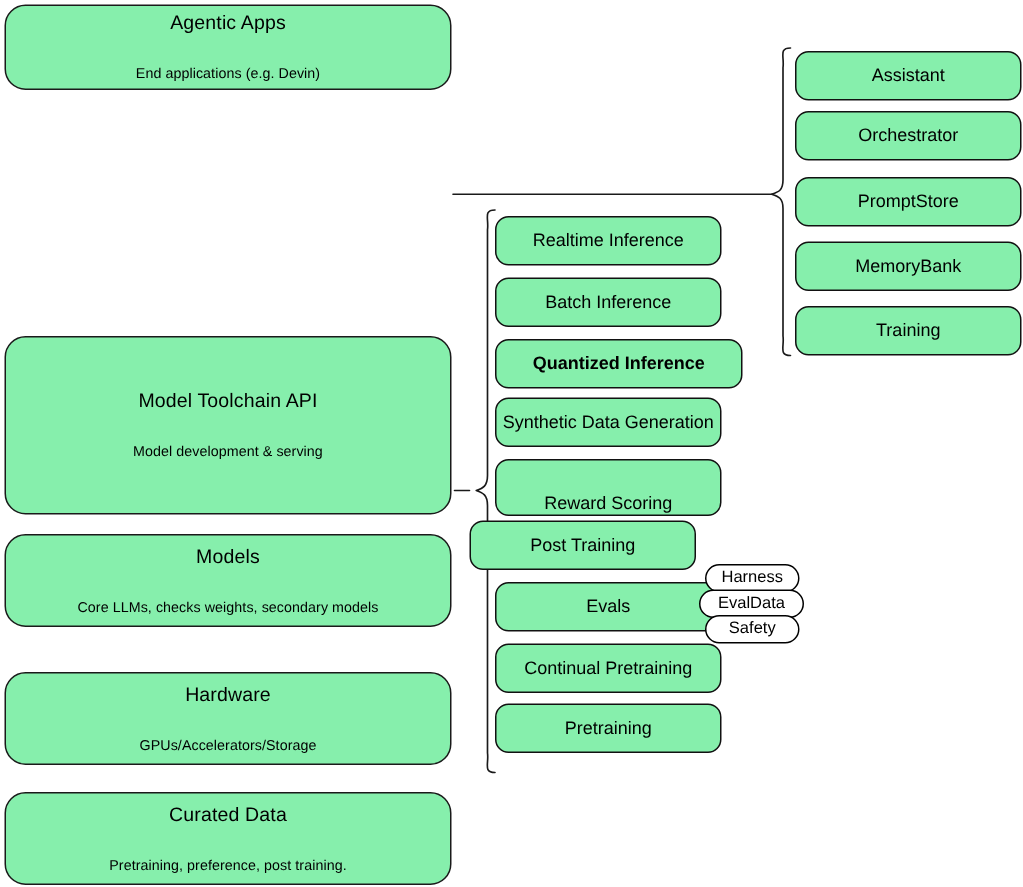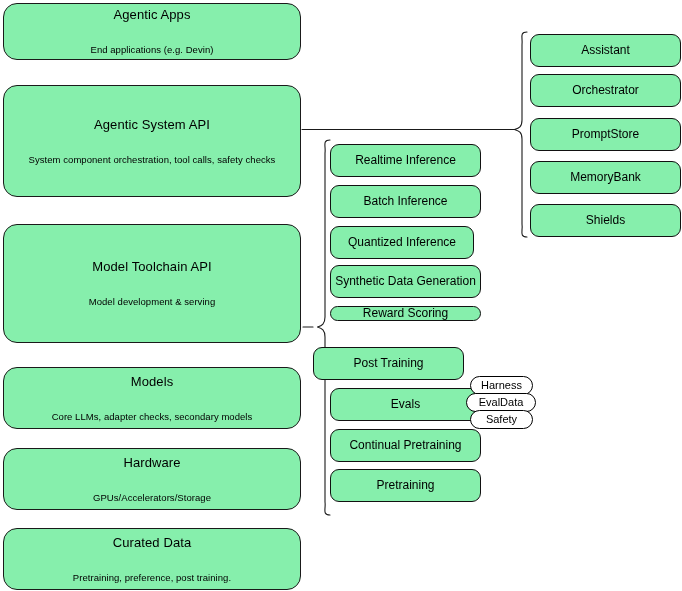--- a/index.html
+++ b/index.html
@@ -115,58 +115,54 @@
              C 322 328.5, 325 330, 325 337
              L 325 502
              C 326 509, 322 515, 330 515"></path>
   </svg>
 
   <div class="node layer" style="left:3px; top:3px; width:298px; height:57px;">
     <div class="title">Agentic Apps</div>
     <div class="subtitle">End applications (e.g. Devin)</div>
   </div>
 
-  <div class="node layer" style="left:3px; top:85px; width:298px; height:112px;">
-    <div class="title">Agentic System API</div>
-    <div class="subtitle">System component orchestration, tool calls, safety checks</div>
-  </div>
 
   <div class="node layer" style="left:3px; top:224px; width:298px; height:119px;">
     <div class="title">Model Toolchain API</div>
     <div class="subtitle">Model development &amp; serving</div>
   </div>
 
-  <div class="node layer" style="left:3px; top:367px; width:298px; height:62px;">
+  <div class="node layer" style="left:3px; top:356px; width:298px; height:62px;">
     <div class="title">Models</div>
-    <div class="subtitle">Core LLMs, adapter checks, secondary models</div>
+    <div class="subtitle">Core LLMs, checks weights, secondary models</div>
   </div>
 
   <div class="node layer" style="left:3px; top:448px; width:298px; height:62px;">
     <div class="title">Hardware</div>
     <div class="subtitle">GPUs/Accelerators/Storage</div>
   </div>
 
   <div class="node chip" style="left:330px; top:144px; width:151px; height:33px;">
     <div class="label">Realtime Inference</div>
   </div>
 
   <div class="node layer" style="left:3px; top:528px; width:298px; height:62px;">
     <div class="title">Curated Data</div>
     <div class="subtitle">Pretraining, preference, post training.</div>
   </div>
   <div class="node chip" style="left:330px; top:185px; width:151px; height:33px;">
     <div class="label">Batch Inference</div>
   </div>
-  <div class="node chip" style="left:330px; top:226px; width:144px; height:33px;">
+  <div class="node chip" style="left:330px; top:226px; width:165px; height:33px;font-weight:bold;">
     <div class="label">Quantized Inference</div>
   </div>
   <div class="node chip" style="left:330px; top:265px; width:151px; height:33px;">
     <div class="label">Synthetic Data Generation</div>
   </div>
-  <div class="node chip" style="left:330px; top:306px; width:151px; height:15px;">
+  <div class="node chip" style="left:330px; top:306px; width:151px; height:38px;justify-content:flex-end;">
     <div class="label">Reward Scoring</div>
   </div>
   <div class="node chip" style="left:313px; top:347px; width:151px; height:33px;">
     <div class="label">Post Training</div>
   </div>
   <div class="node chip" style="left:330px; top:388px; width:151px; height:33px;">
     <div class="label">Evals</div>
   </div>
   <div class="node chip" style="left:330px; top:429px; width:151px; height:33px;">
     <div class="label">Continual Pretraining</div>
@@ -185,16 +181,16 @@
   <div class="node chip" style="left:530px; top:74px; width:151px; height:33px;">
     <div class="label">Orchestrator</div>
   </div>
   <div class="node chip" style="left:530px; top:118px; width:151px; height:33px;">
     <div class="label">PromptStore</div>
   </div>
   <div class="node chip" style="left:530px; top:161px; width:151px; height:33px;">
     <div class="label">MemoryBank</div>
   </div>
   <div class="node chip" style="left:530px; top:204px; width:151px; height:33px;">
-    <div class="label">Shields</div>
+    <div class="label">Training</div>
   </div>
 
 </div>
 
 </body></html>

